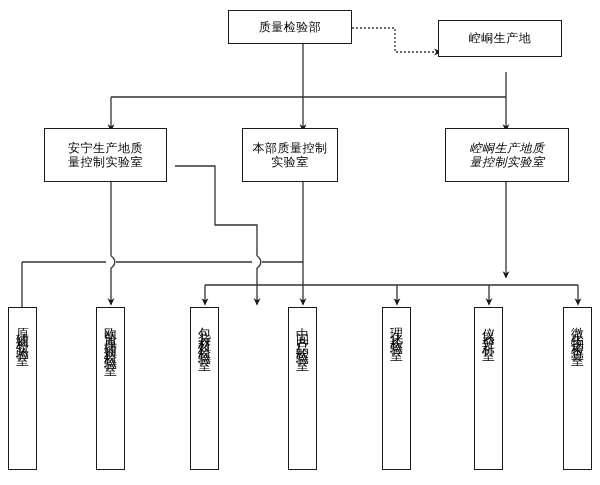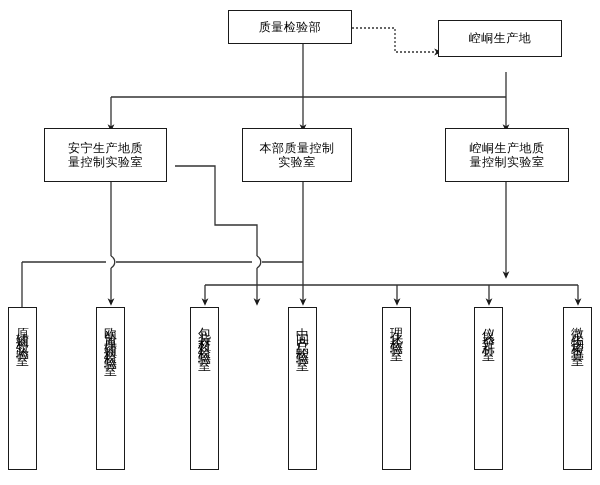--- a/index.html
+++ b/index.html
@@ -120,26 +120,26 @@
 
   <div class="node h-node" style="left:438px;top:20px;width:124px;height:37px;text-align:right;">
     <span class="lbl">崆峒生产地</span>
   </div>
 
   <div class="node h-node" style="left:44px;top:128px;width:123px;height:54px;">
     <span class="lbl">安宁生产地质
 量控制实验室</span>
   </div>
 
-  <div class="node h-node" style="left:242px;top:128px;width:110px;height:54px;">
+  <div class="node h-node" style="left:242px;top:128px;width:96px;height:54px;">
     <span class="lbl">本部质量控制
 实验室</span>
   </div>
 
-  <div class="node h-node" style="left:445px;top:128px;width:124px;height:54px;">
+  <div class="node h-node" style="left:445px;top:128px;width:124px;height:54px;font-style:italic;">
     <span class="lbl">崆峒生产地质
 量控制实验室</span>
   </div>
 
   <div class="node v-node" style="left:8px;top:307px;width:29px;height:163px;">
     <span class="lbl">原辅料实验室</span>
   </div>
 
   <div class="node v-node" style="left:96px;top:307px;width:29px;height:163px;">
     <span class="lbl">欧盟原辅料检验室</span>

